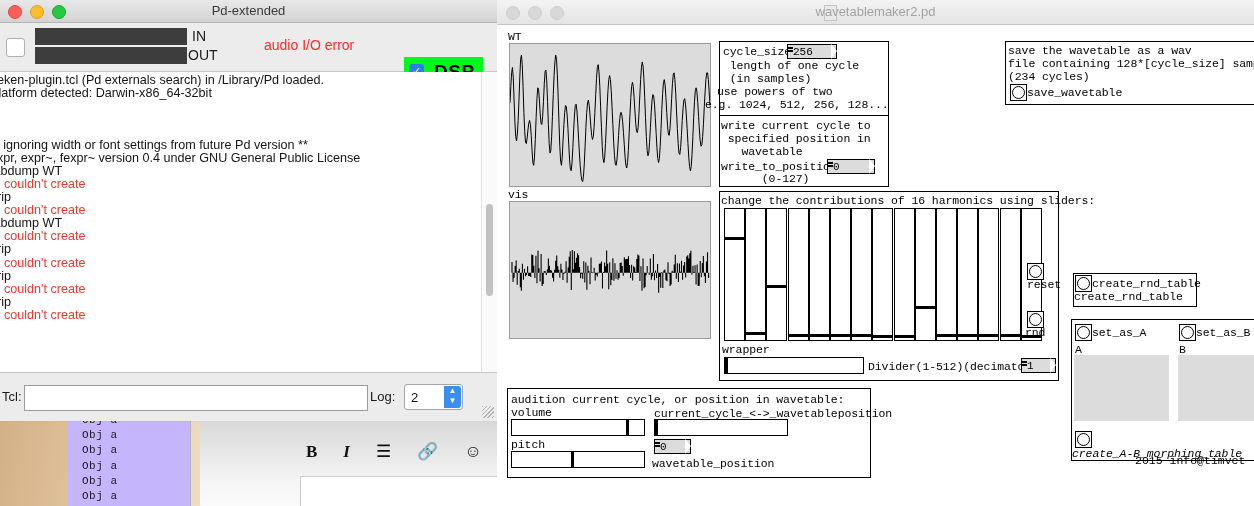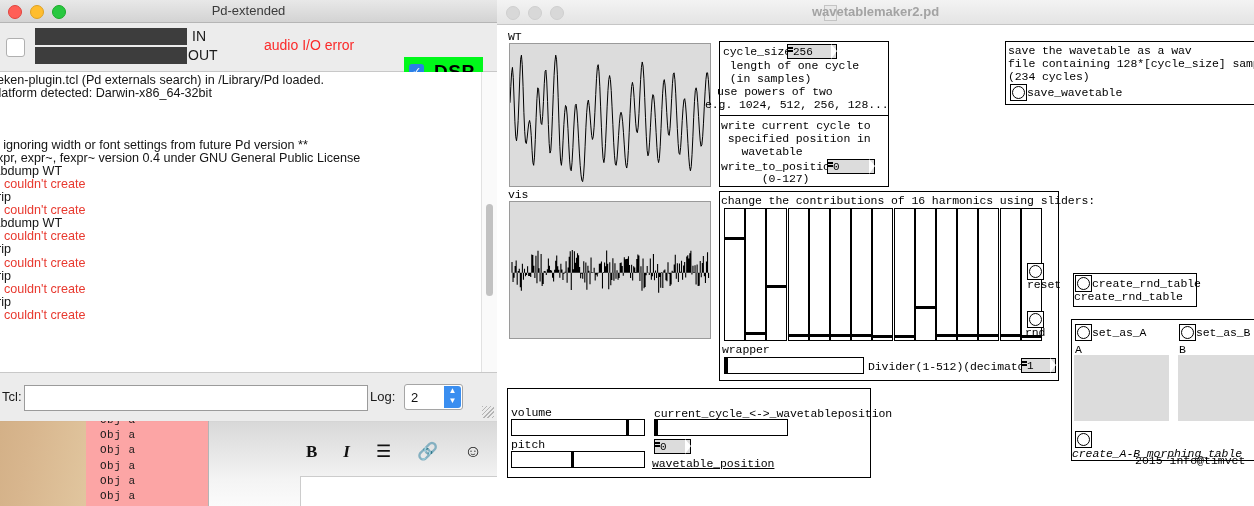--- a/index.html
+++ b/index.html
@@ -5,21 +5,21 @@
   html,body{margin:0;padding:0;}
   body{
     width:1254px;height:506px;overflow:hidden;position:relative;
     font-family:"Liberation Sans", sans-serif;
     background:#ffffff;
   }
   
   #backdrop{position:absolute;left:0;top:0;width:1254px;height:506px;
     background:linear-gradient(100deg,#c9a478 0%,#d8b68e 8%,#e6cfa8 16%,#efe4cf 24%,#f3f3f3 34%,#f7f7f7 100%);}
   .bdwin{position:absolute;background:#fff;}
-  #bd-sidebar{left:86px;top:413px;width:122px;height:93px;background:#fca5a5;
+  #bd-sidebar{left:68px;top:413px;width:122px;height:93px;background:#c4b5fd;
     border-right:1px solid #b4b4b4;}
   #bd-sidebar .objline{font-family:"Liberation Mono",monospace;font-size:11px;color:#1a1a1a;
     padding-left:14px;line-height:15.2px;letter-spacing:.5px;}
   #bd-editor{left:200px;top:413px;width:1054px;height:93px;
     background:linear-gradient(#d4d4d4,#f4f4f4 72%,#fbfbfb);}
   #bd-toolbar{position:absolute;left:106px;top:28px;display:flex;gap:26px;align-items:center;
     font-size:17px;color:#111;}
   #bd-toolbar .tb{font-family:"Liberation Serif",serif;}
   #bd-textarea{position:absolute;left:100px;top:63px;width:930px;height:40px;background:#fff;
     border:1px solid #cccccc;border-bottom:none;}
@@ -67,21 +67,21 @@
     border:1px solid #a5a5a5;border-radius:3px;display:flex;align-items:center;}
   #log-value{margin-left:6px;font-size:13px;color:#111;}
   #log-stepper{position:absolute;right:1px;top:1px;width:17px;height:22px;background:#3a8ef0;
     border-radius:0 3px 3px 0;color:#fff;font-size:8px;line-height:10px;text-align:center;}
   #resize-grip{position:absolute;right:3px;bottom:3px;width:12px;height:12px;
     background:repeating-linear-gradient(135deg,#b4b4b4 0 1px,transparent 1px 3px);}
 
   
   #pd-patch{position:absolute;left:497px;top:0;width:757px;height:506px;background:#ffffff;}
   #pdp-titlebar{position:relative;height:24px;background:linear-gradient(#f3f3f3,#e4e4e4);
-    border-bottom:1px solid #c6c6c6;font-weight:bold;}
+    border-bottom:1px solid #c6c6c6;}
   #pdp-titlebar .tl-lights{left:9px;top:6px;}
   #pdp-titlebar .tl{background:#d8d8d8;border:1px solid #cfcfcf;}
   #pdp-title{position:absolute;left:0;top:0;width:100%;height:24px;line-height:24px;
     text-align:center;font-size:13px;color:#a3a3a3;}
   #pdp-fileicon{position:absolute;left:327px;top:5px;width:11px;height:14px;background:#e9e9e9;
     border:1px solid #c4c4c4;}
 
   #canvas{position:absolute;left:0;top:25px;width:757px;height:481px;background:#fff;
     font-family:"Liberation Mono",monospace;}
 
@@ -321,40 +321,41 @@
     <div class="pd-label" style="left:371px;top:335px;">Divider(1-512)(decimator)</div>
     <div class="pd-numbox" style="left:524px;top:333px;width:35px;">
       <span class="nubs">
           <i style="top:2px"></i>
           <i style="top:5px"></i>
         </span>
       <span style="margin-left:3px">1</span>
     </div>
 
     <div class="pd-cnv" style="left:10px;top:363px;width:362px;height:88px;"></div>
+    <div class="pd-label" style="left:14px;top:368px;">audition current cycle, or position in wavetable:</div>
     <div class="pd-label" style="left:14px;top:381px;">volume</div>
     <div class="pd-hsl" id="sl-volume" style="left:14px;top:394px;width:132px;height:15px;">
       <div class="thumb" style="left: 114px;"></div>
     </div>
     <div class="pd-label" style="left:14px;top:413px;">pitch</div>
     <div class="pd-hsl" id="sl-pitch" style="left:14px;top:426px;width:132px;height:15px;">
       <div class="thumb" style="left: 59px;"></div>
     </div>
     <div class="pd-label" style="left:157px;top:382px;">current_cycle_&lt;-&gt;_wavetableposition</div>
     <div class="pd-hsl" id="sl-mix" style="left:157px;top:394px;width:132px;height:15px;">
       <div class="thumb" style="left: 0px;"></div>
     </div>
     <div class="pd-numbox" style="left:157px;top:414px;width:37px;">
       <span class="nubs">
           <i style="top:2px"></i>
           <i style="top:5px"></i>
         </span>
       <span style="margin-left:3px">0</span>
     </div>
-    <div class="pd-label" style="left:155px;top:432px;text-decoration:underline;">wavetable_position</div>
+    <div class="pd-label" style="left:155px;top:432px;">wavetable_position</div>
 
     <div class="pd-cnv" style="left:576px;top:248px;width:122px;height:32px;"></div>
     <div class="pd-bng" style="left:578px;top:250px;"></div>
     <div class="pd-label" style="left:595px;top:252px;">create_rnd_table</div>
     <div class="pd-label" style="left:577px;top:265px;">create_rnd_table</div>
 
     <div class="pd-cnv" style="left:574px;top:294px;width:183px;height:140px;"></div>
     <div class="pd-bng" style="left:578px;top:299px;"></div>
     <div class="pd-label" style="left:595px;top:301px;">set_as_A</div>
     <div class="pd-bng" style="left:682px;top:299px;"></div>

